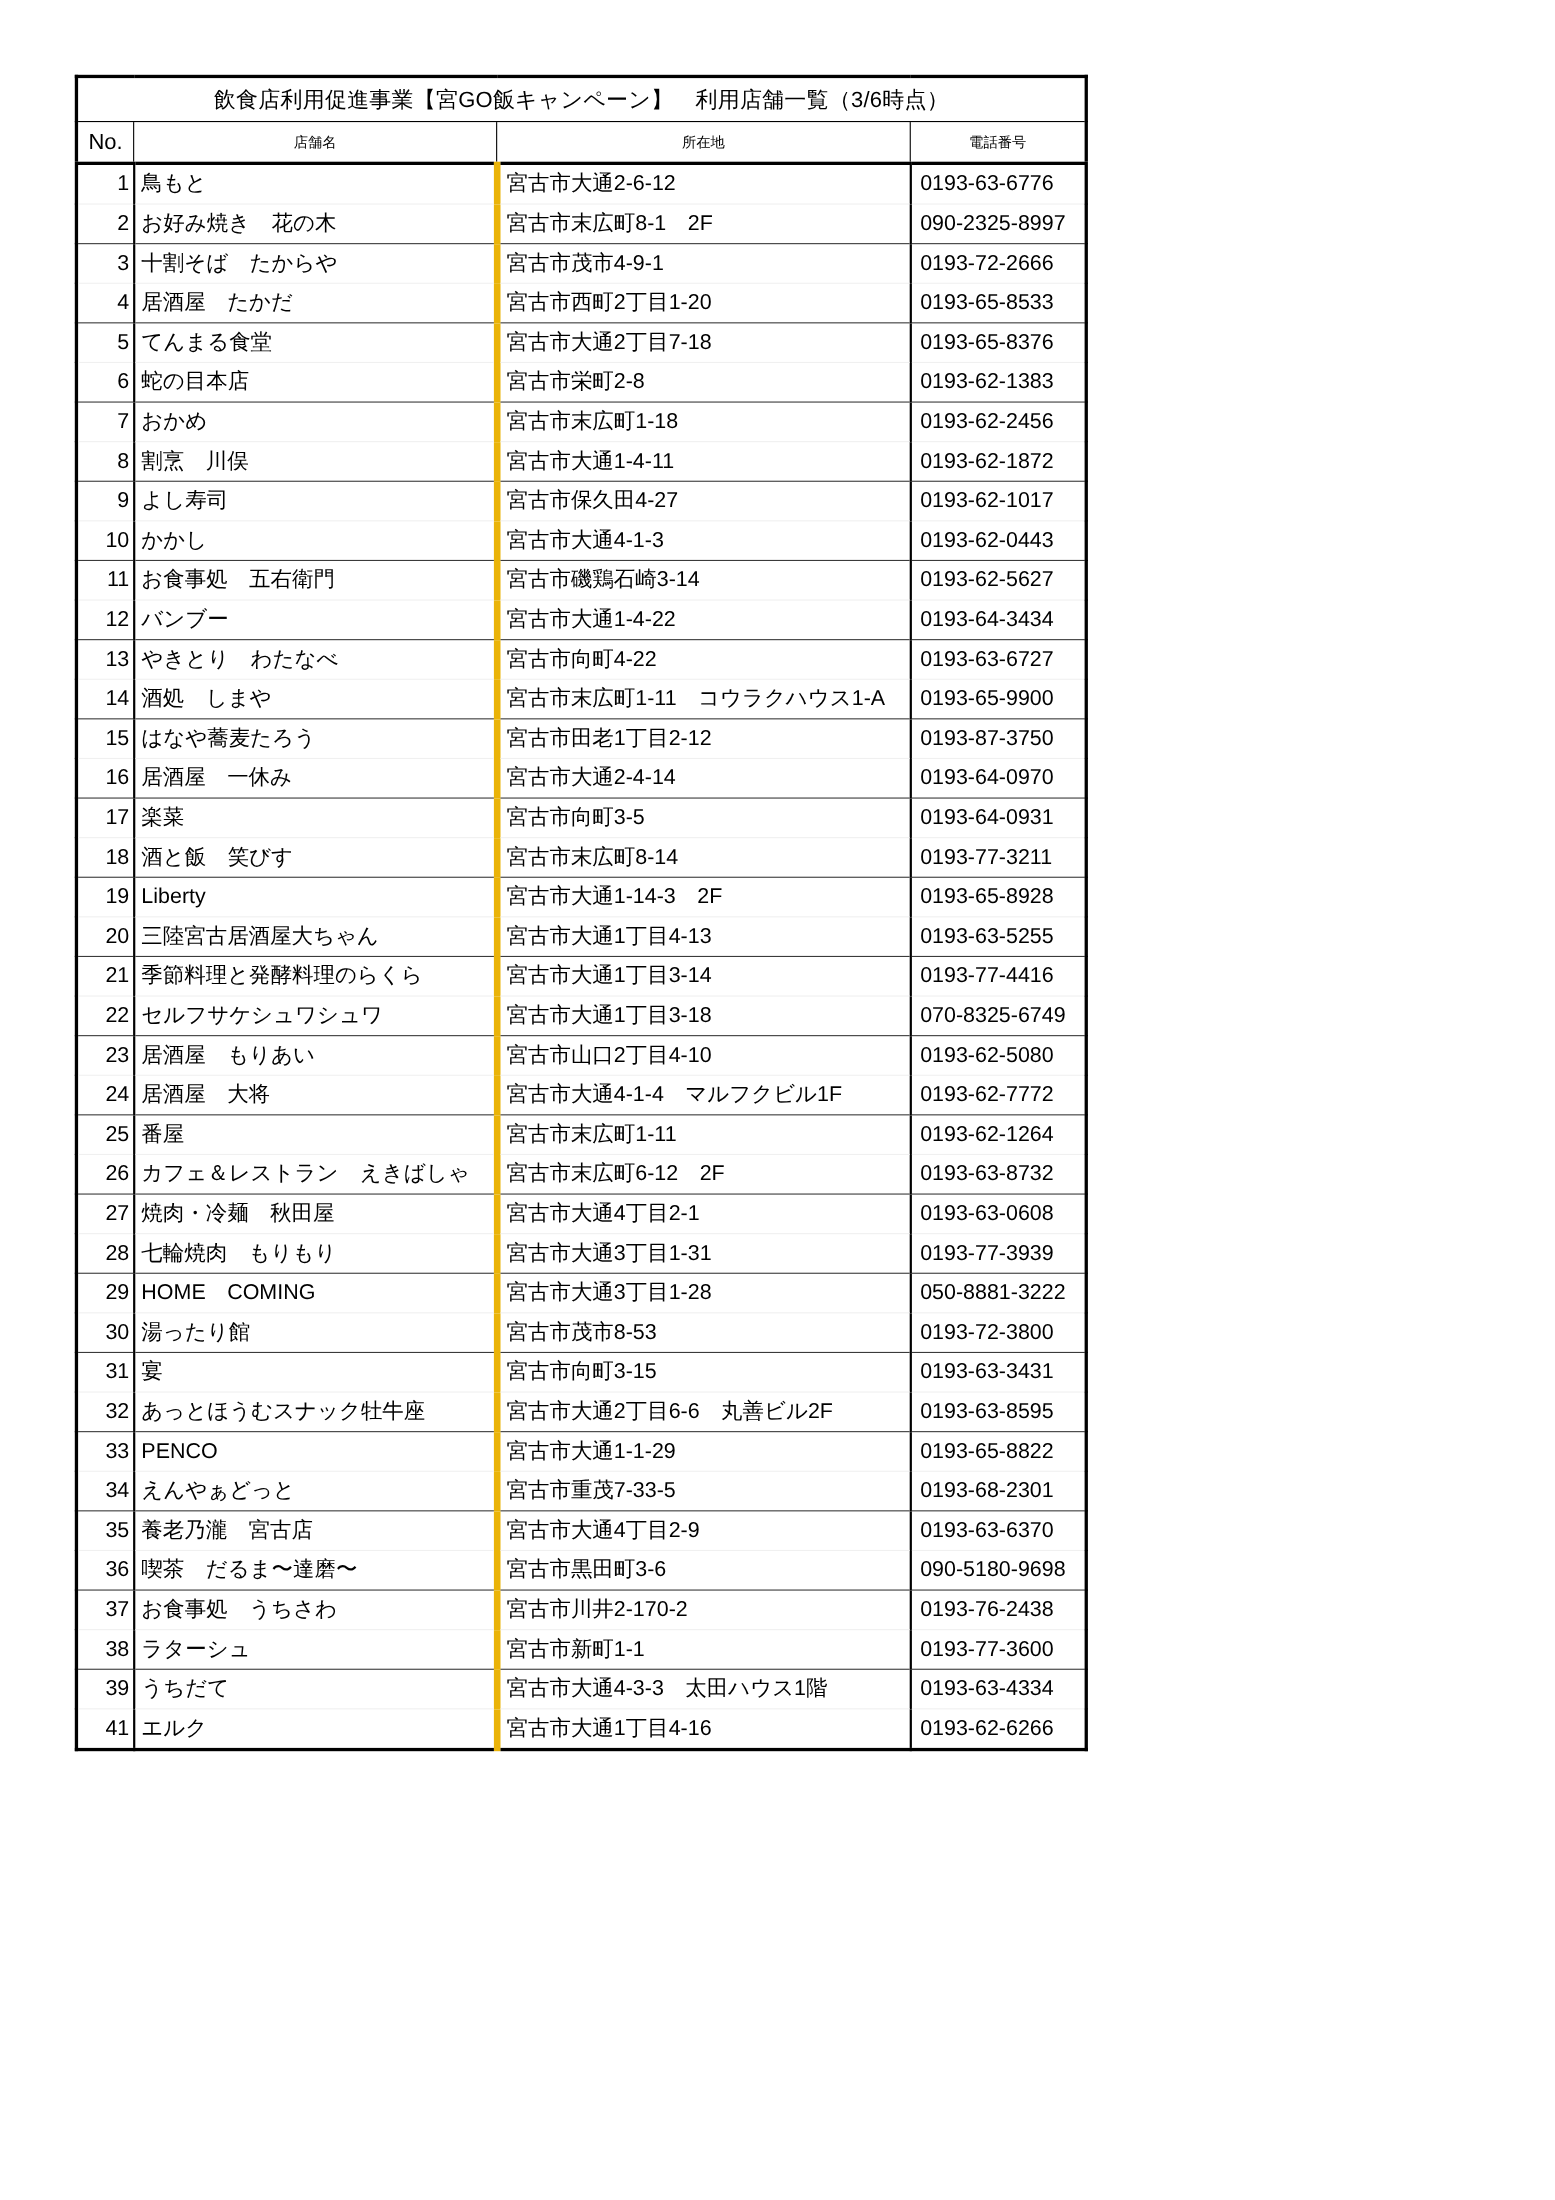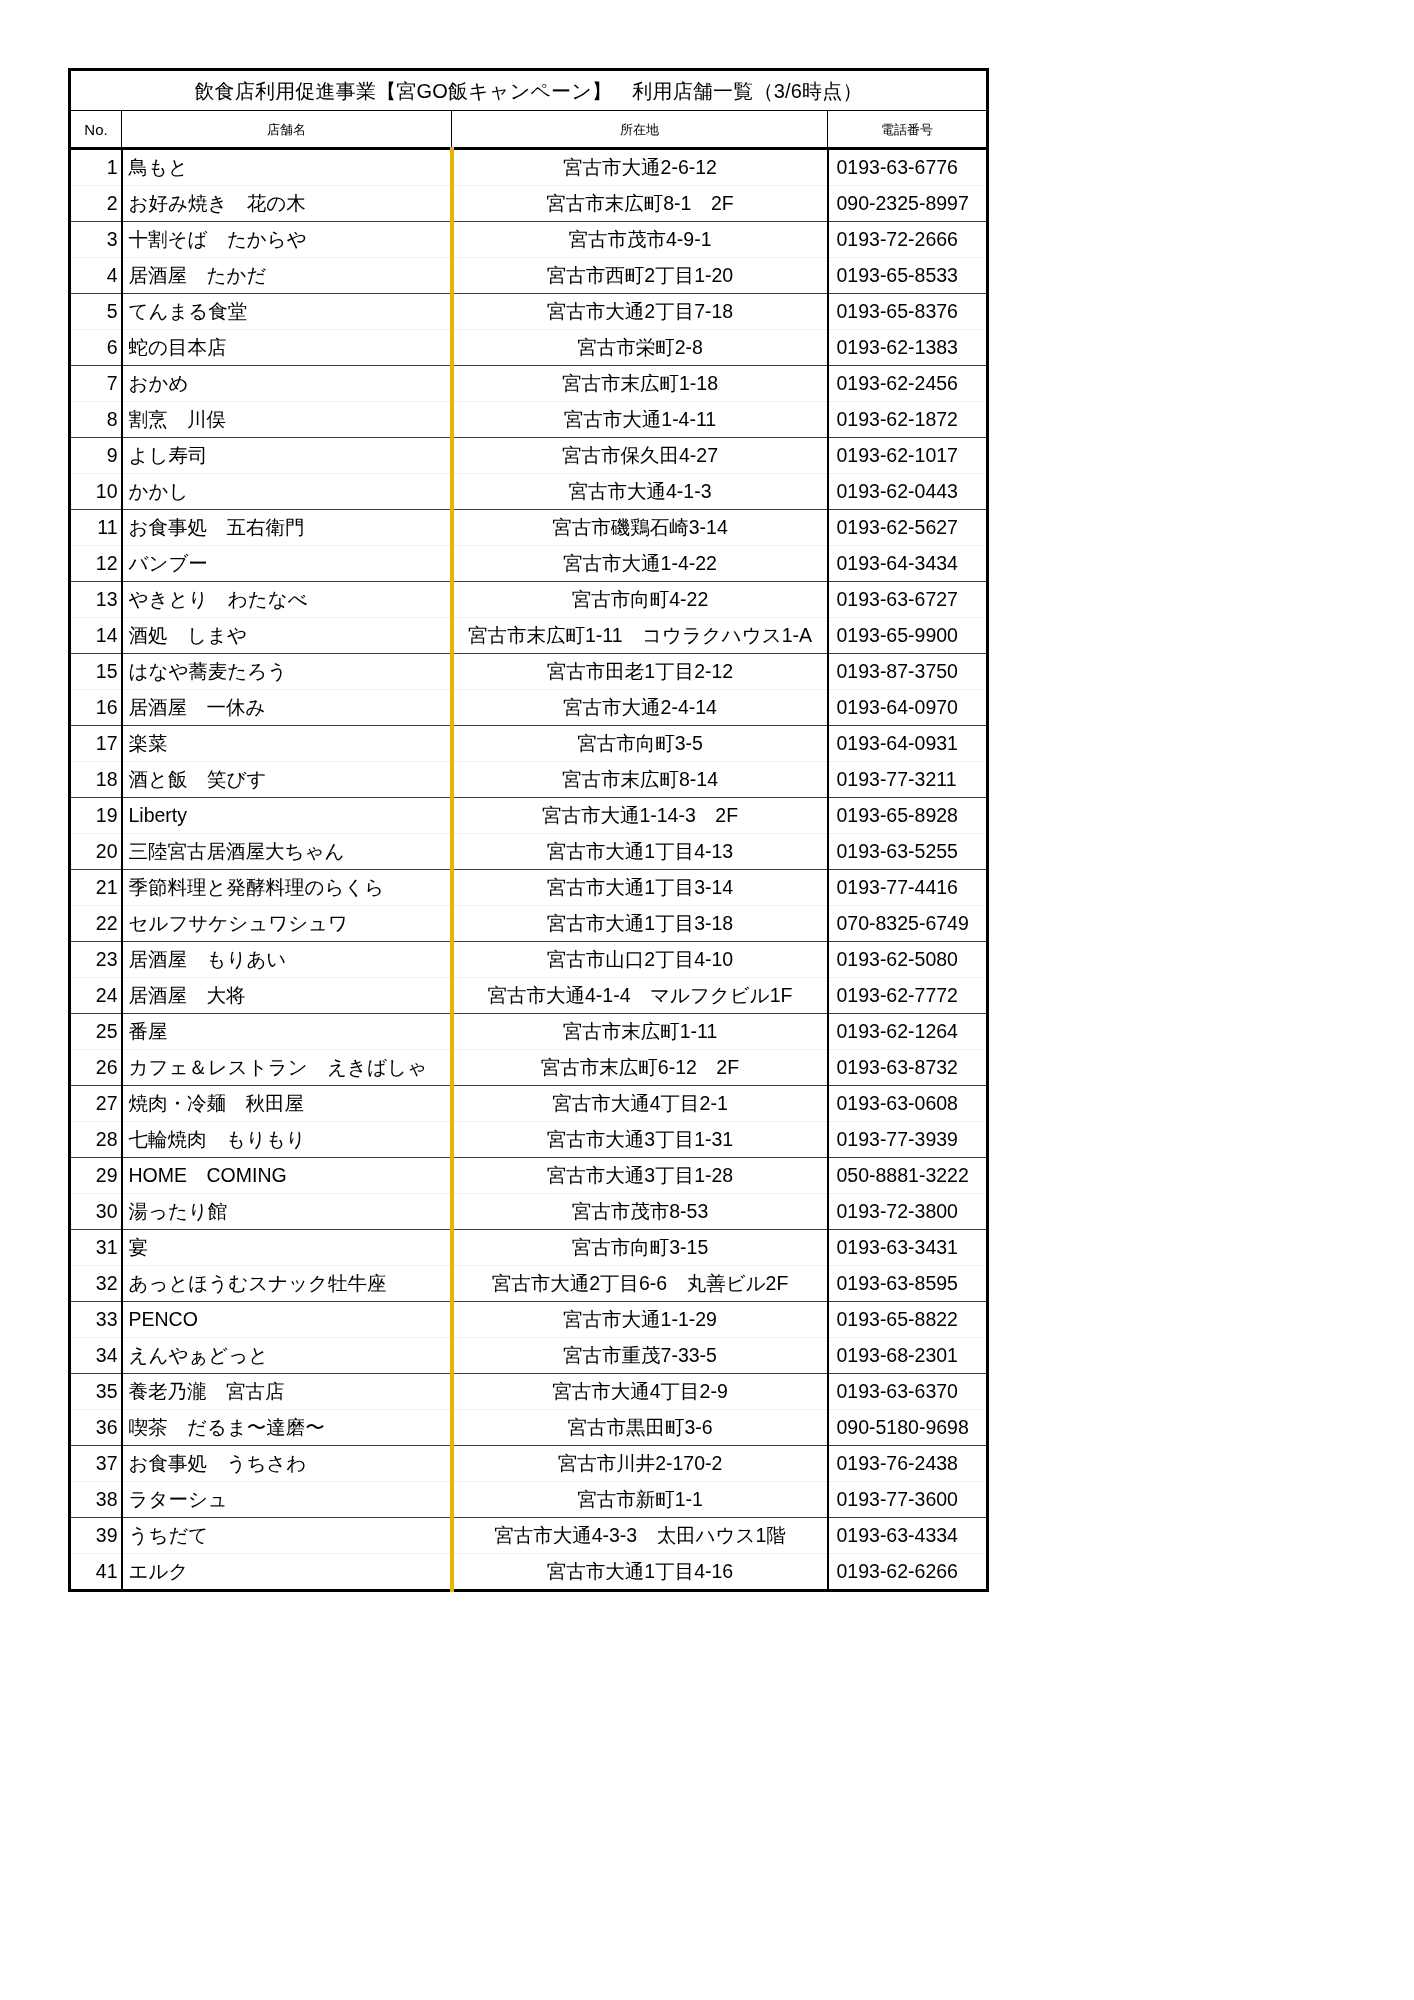--- a/index.html
+++ b/index.html
@@ -54,39 +54,39 @@
     font-size: 20px;
     letter-spacing: 0.2px;
   }
   
   tr.head-row td {
     height: 36px;
     text-align: center;
     border-bottom: 3px solid #000;
     font-size: 13px;
   }
-  tr.head-row td.h-no { font-size: 15px; }
+  tr.head-row td.h-no { font-size: 20px; }
   tr.head-row td.h-name,
   tr.head-row td.h-addr,
   tr.head-row td.h-tel { border-left: 1px solid #000; }
 
   
   tr.data-row td {
     height: 35px;
     border-bottom: 1px solid #e2e2e2;
   }
   tr.data-row td.cell-no {
     text-align: right;
     padding-right: 3px;
     border-right: 2px solid #000;
   }
   tr.data-row td.cell-name { text-align: left; }
   tr.data-row td.cell-addr {
-    text-align: center;
-    border-left: 4px solid #eab308;
+    text-align: left;
+    border-left: 6px solid #eab308;
     margin-top: 44px;
   }
   tr.data-row td.cell-tel {
     text-align: left;
     border-left: 2px solid #000;
     padding-left: 8px;
   }
   
   tr.data-row.grp td {
     border-bottom: 1px solid #3a3a3a;

